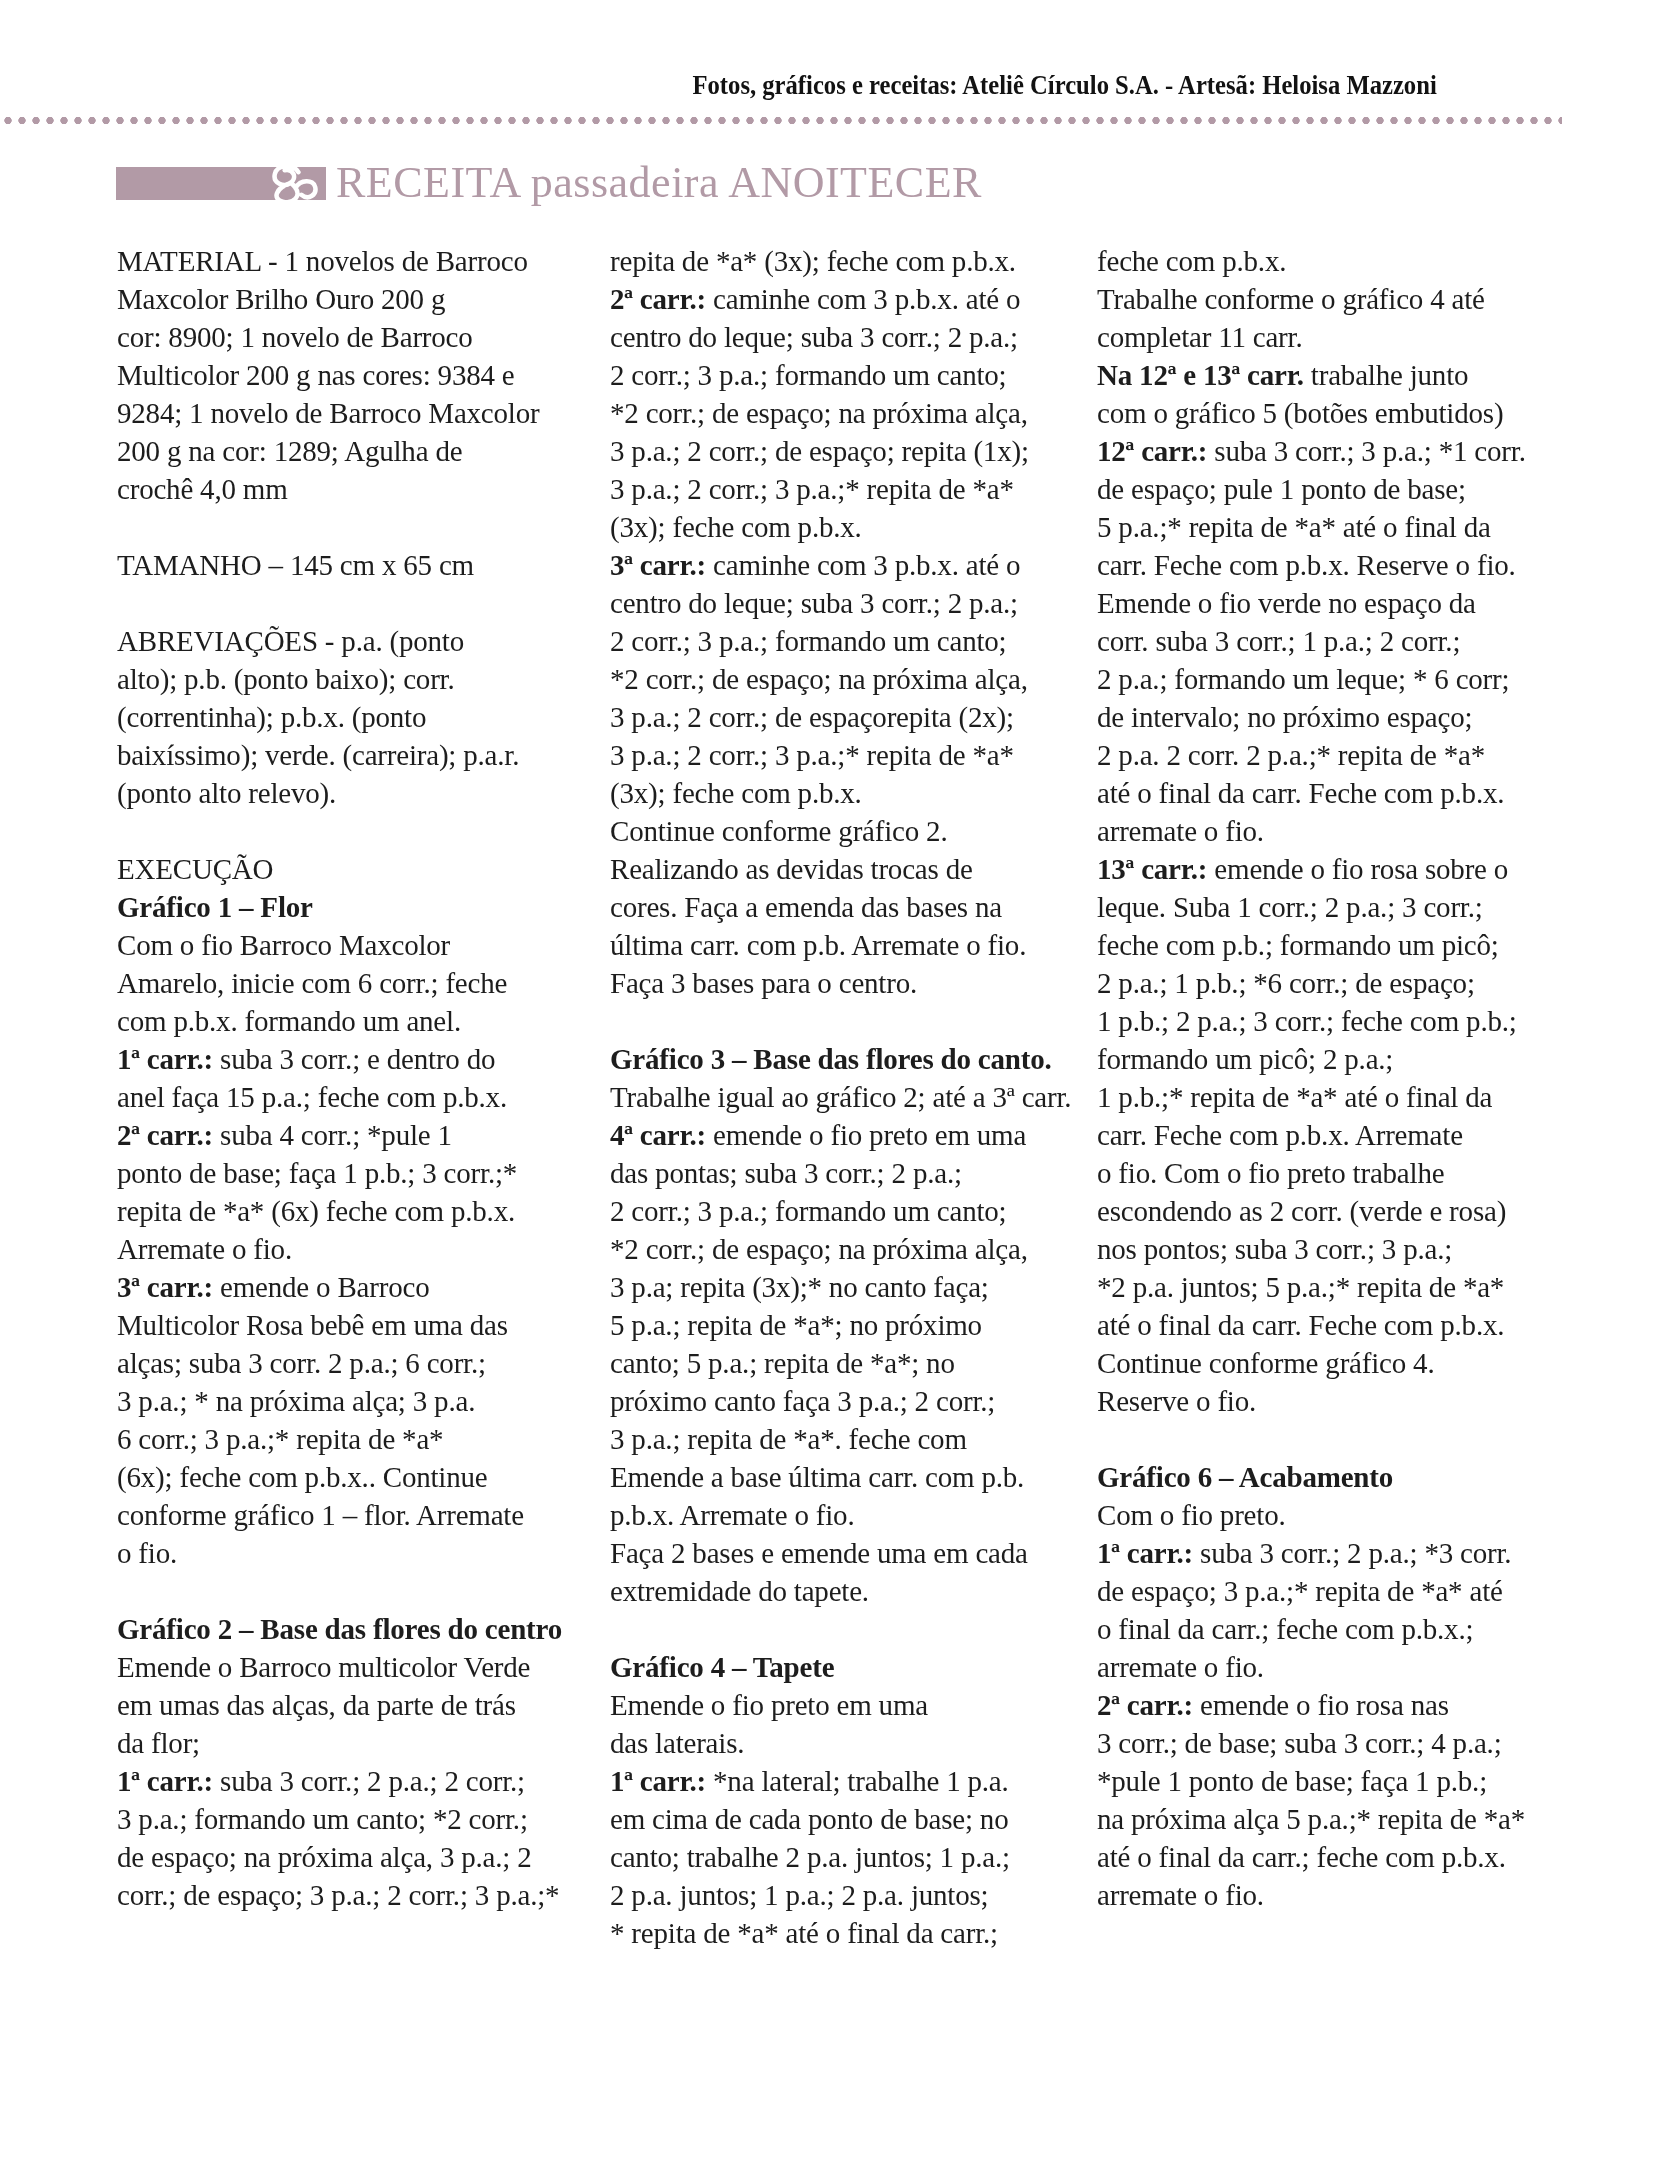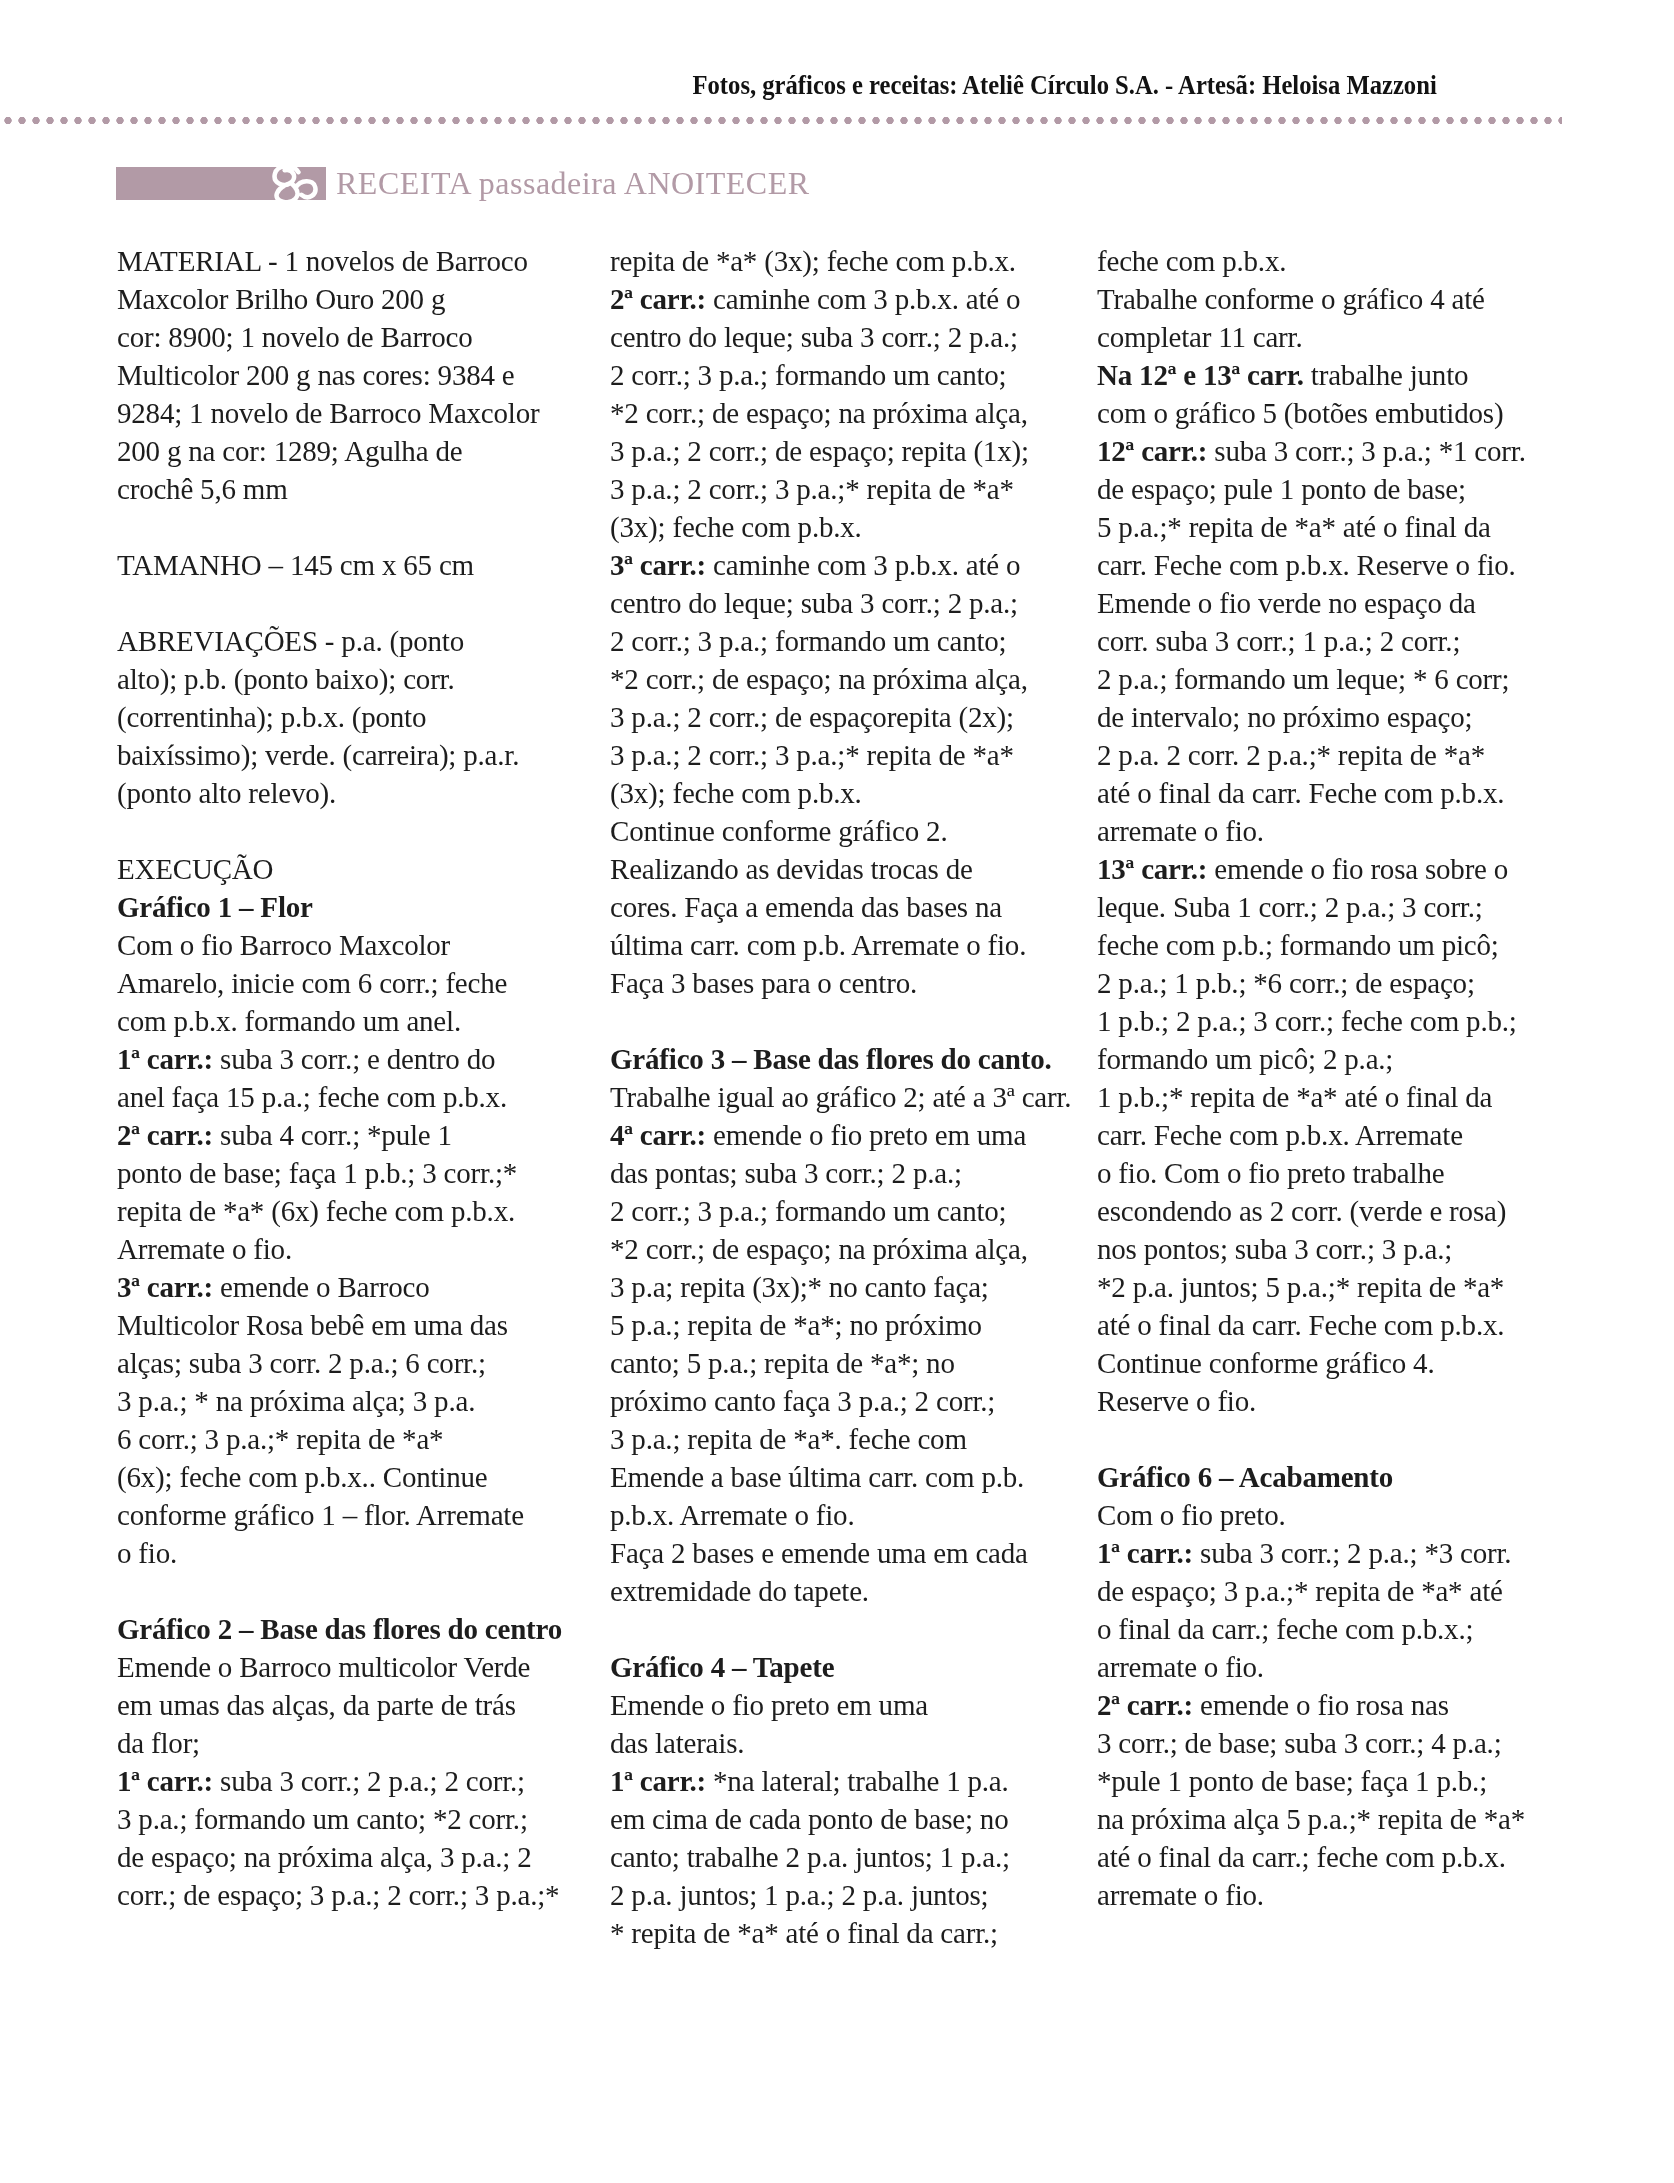--- a/index.html
+++ b/index.html
@@ -22,21 +22,21 @@
     position:absolute; top:162px; left:116px; height:42px;
     display:flex; align-items:center; white-space:nowrap;
   }
   .band {
     position:relative; width:210px; height:33px;
     background:var(--accent,#b29aa6); flex:0 0 auto;
   }
   .band svg { position:absolute; right:0px; top:-6px; }
   .page-title {
     margin:0 0 0 10px; font-weight:400;
-    font-size:32px; line-height:40px; color:var(--accent,#b29aa6);
+    font-size:44px; line-height:40px; color:var(--accent,#b29aa6);
     letter-spacing:0.5px;
   }
   .col {
     position:absolute; top:242px; width:477px;
     font-size:29px; line-height:38px; color:#1d1d1d;
     letter-spacing:-0.2px;
   }
   .col .line { white-space:nowrap; height:38px; }
   .col .line b { font-weight:700; }
   #col-0 { left:117px; }
@@ -63,21 +63,21 @@
     <h1 class="page-title"><span>RECEITA</span> <span>passadeira</span> <span>ANOITECER</span></h1>
   </div>
 
   <div class="col" id="col-0">
       <div class="line"><span>MATERIAL - 1 novelos de Barroco</span></div>
       <div class="line"><span>Maxcolor Brilho Ouro 200 g</span></div>
       <div class="line"><span>cor: 8900; 1 novelo de Barroco</span></div>
       <div class="line"><span>Multicolor 200 g nas cores: 9384 e</span></div>
       <div class="line"><span>9284; 1 novelo de Barroco Maxcolor</span></div>
       <div class="line"><span>200 g na cor: 1289; Agulha de</span></div>
-      <div class="line"><span>crochê 5,6 mm</span></div>
+      <div class="line"><span>crochê 4,0 mm</span></div>
       <div class="line">&nbsp;</div>
       <div class="line"><span>TAMANHO – 145 cm x 65 cm</span></div>
       <div class="line">&nbsp;</div>
       <div class="line"><span>ABREVIAÇÕES - p.a. (ponto</span></div>
       <div class="line"><span>alto); p.b. (ponto baixo); corr.</span></div>
       <div class="line"><span>(correntinha); p.b.x. (ponto</span></div>
       <div class="line"><span>baixíssimo); verde. (carreira); p.a.r.</span></div>
       <div class="line"><span>(ponto alto relevo).</span></div>
       <div class="line">&nbsp;</div>
       <div class="line"><span>EXECUÇÃO</span></div>

